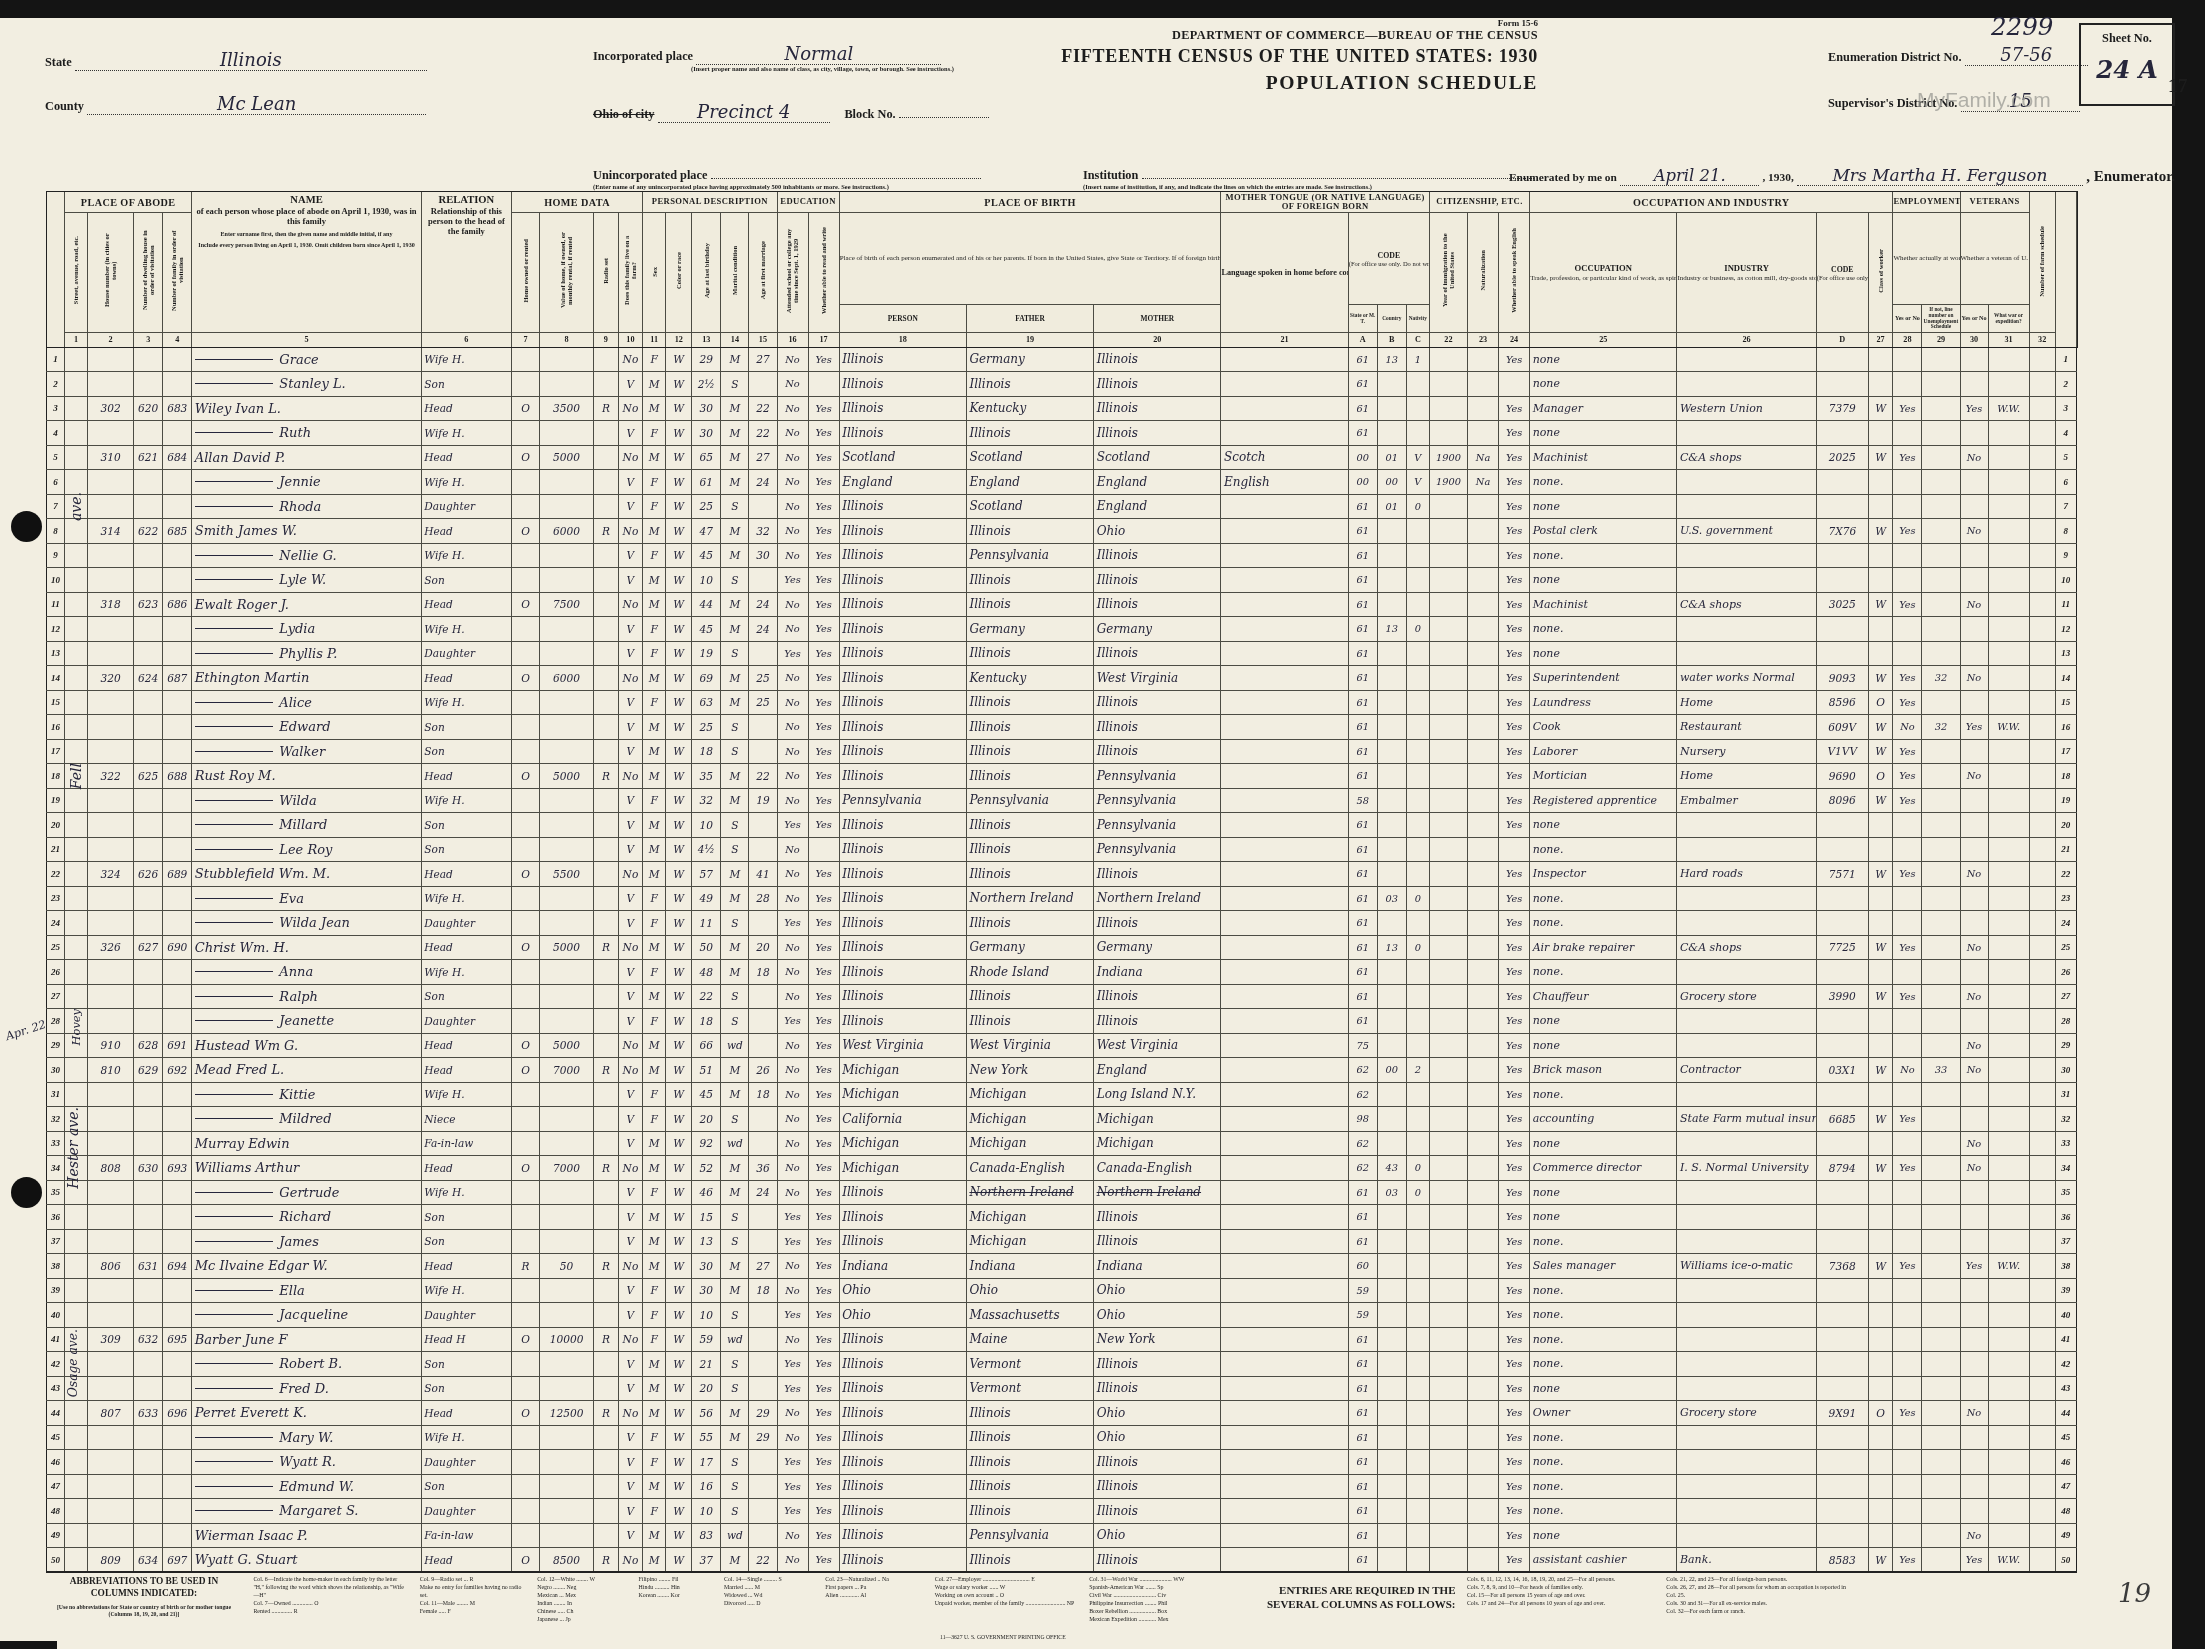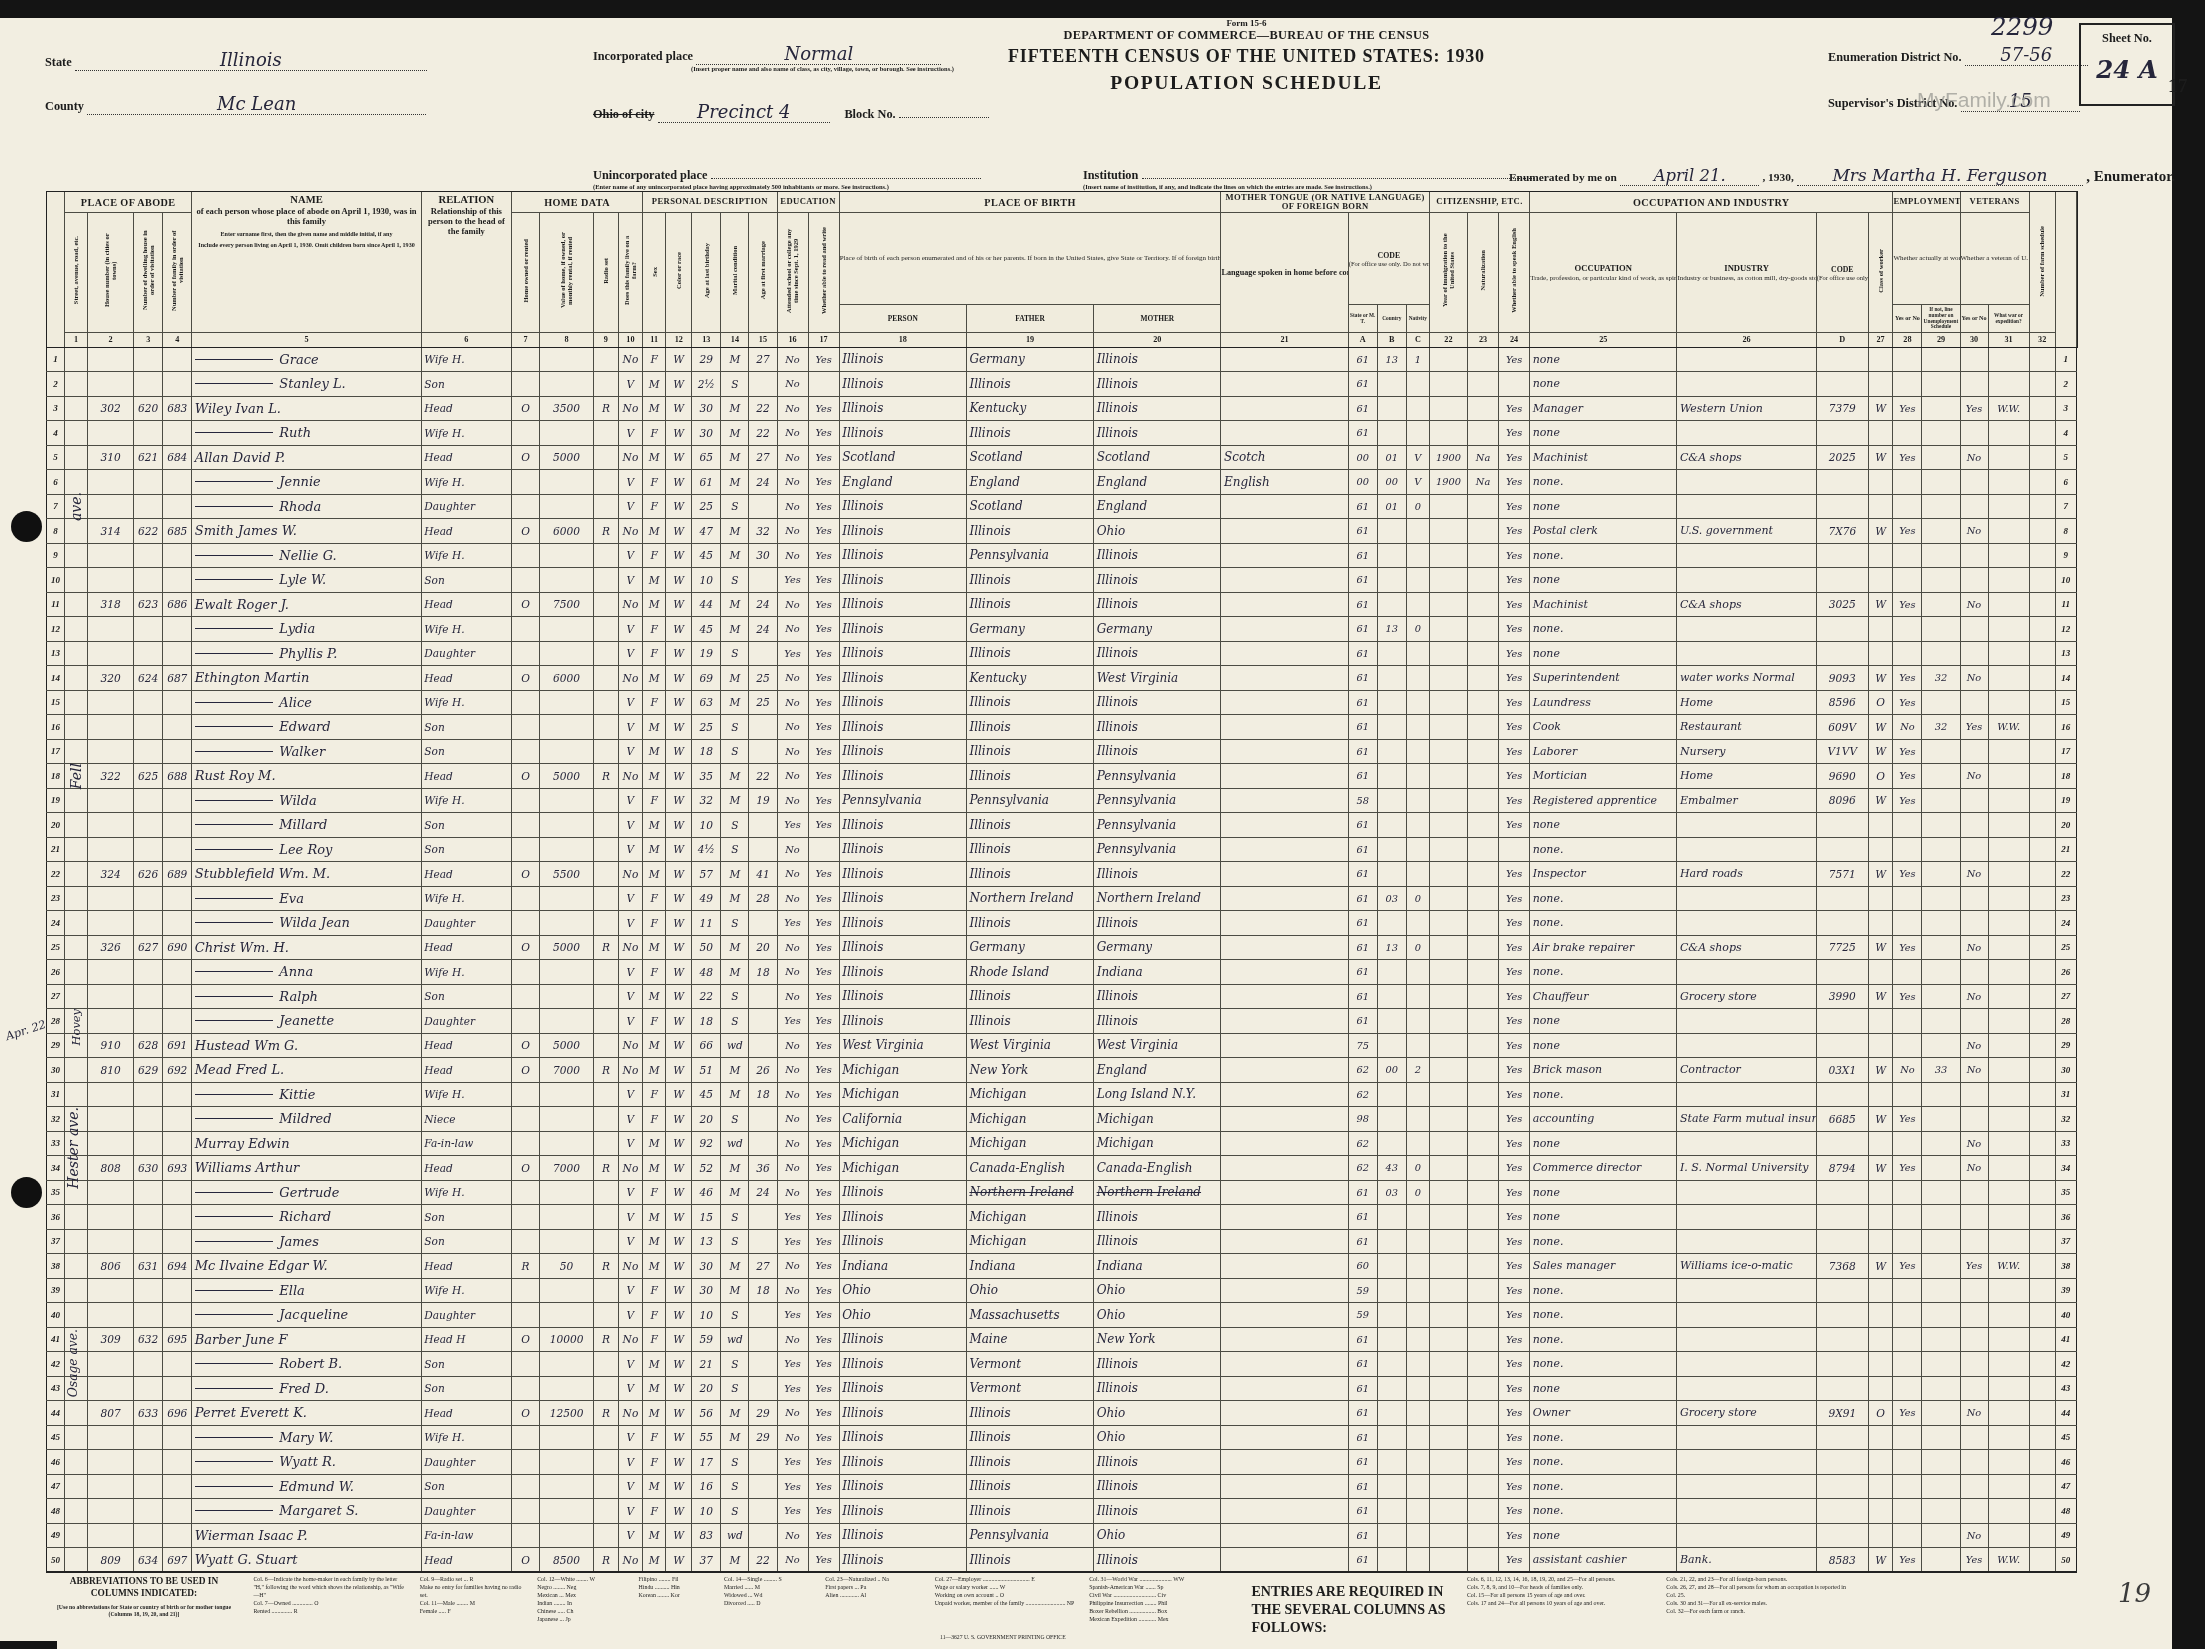--- a/index.html
+++ b/index.html
@@ -15,21 +15,21 @@
   .hw{font-family:"DejaVu Serif",serif;font-style:italic;color:#26263b;}
   .pencil{font-family:"DejaVu Serif",serif;font-style:italic;color:#3a3a3a;}
 
   
   .hdr{position:absolute;top:18px;left:45px;width:2126px;height:173px;}
   .fld{position:absolute;white-space:nowrap;}
   .lab{font-weight:bold;font-size:12.3px;}
   .hint{font-size:6.5px;font-weight:bold;}
   .uline{display:inline-block;border-bottom:1.2px dotted #333;text-align:center;}
   .hwv{font-size:18px;}
-  .cblock{position:absolute;left:891px;top:0;width:621px;text-align:center;}
+  .cblock{position:absolute;left:872px;top:0;width:621px;text-align:right;}
   .cblock .f1{font-size:9px;font-weight:bold;}
   .cblock .f2{font-size:12.3px;font-weight:bold;letter-spacing:0.4px;}
   .cblock .f3{font-size:18px;font-weight:bold;margin-top:3.3px;letter-spacing:0.8px;}
   .cblock .f4{font-size:19.6px;font-weight:bold;margin-top:4.9px;letter-spacing:1.6px;}
   .sheetbox{position:absolute;left:2034px;top:4.9px;width:96px;height:83px;border:2.5px solid #222;
             text-align:center;font-weight:bold;font-size:12.3px;padding-top:6.5px;box-sizing:border-box;}
   .wm{position:absolute;left:1872px;top:70px;font-size:21px;color:#9a9a94;opacity:.75;
       font-family:"Liberation Sans",sans-serif;}
   .stamp17{position:absolute;left:2123px;top:57px;font-size:19.6px;font-weight:bold;}
   .hw2299{position:absolute;left:1946px;top:-6.5px;font-size:24.5px;}
@@ -92,21 +92,21 @@
   .so5{left:14.7px;top:1138px;height:98px;}
   .mnote{position:absolute;left:-41px;top:832px;font-size:11.4px;transform:rotate(-18deg);}
 
   
   .ftr{position:absolute;left:46px;top:1576px;width:2093px;display:flex;gap:11.4px;align-items:flex-start;}
   .abbr-title{width:196px;text-align:center;}
   .abbr-title .t{font-size:9.4px;font-weight:bold;line-height:1.25;}
   .abbr-title .n{font-size:5.7px;font-weight:bold;margin-top:4.1px;line-height:1.25;}
   .fcol{font-size:5.9px;line-height:1.35;width:131px;}
   .fcol .fline{white-space:normal;}
-  .entries{width:204px;text-align:left;font-size:14px;font-weight:bold;padding-top:6.5px;line-height:1.3;}
+  .entries{width:204px;text-align:right;font-size:11px;font-weight:bold;padding-top:6.5px;line-height:1.3;}
   .ecol{font-size:5.9px;line-height:1.35;width:188px;}
   .printnote{position:absolute;left:940px;top:1634px;font-size:5.7px;}
   .p19{position:absolute;left:2118px;top:1578px;font-size:26px;}
 </style>
 </head>
 <body>
 
 <div class="page">
   <div class="edge-top"></div>
   <div class="edge-right"></div>

